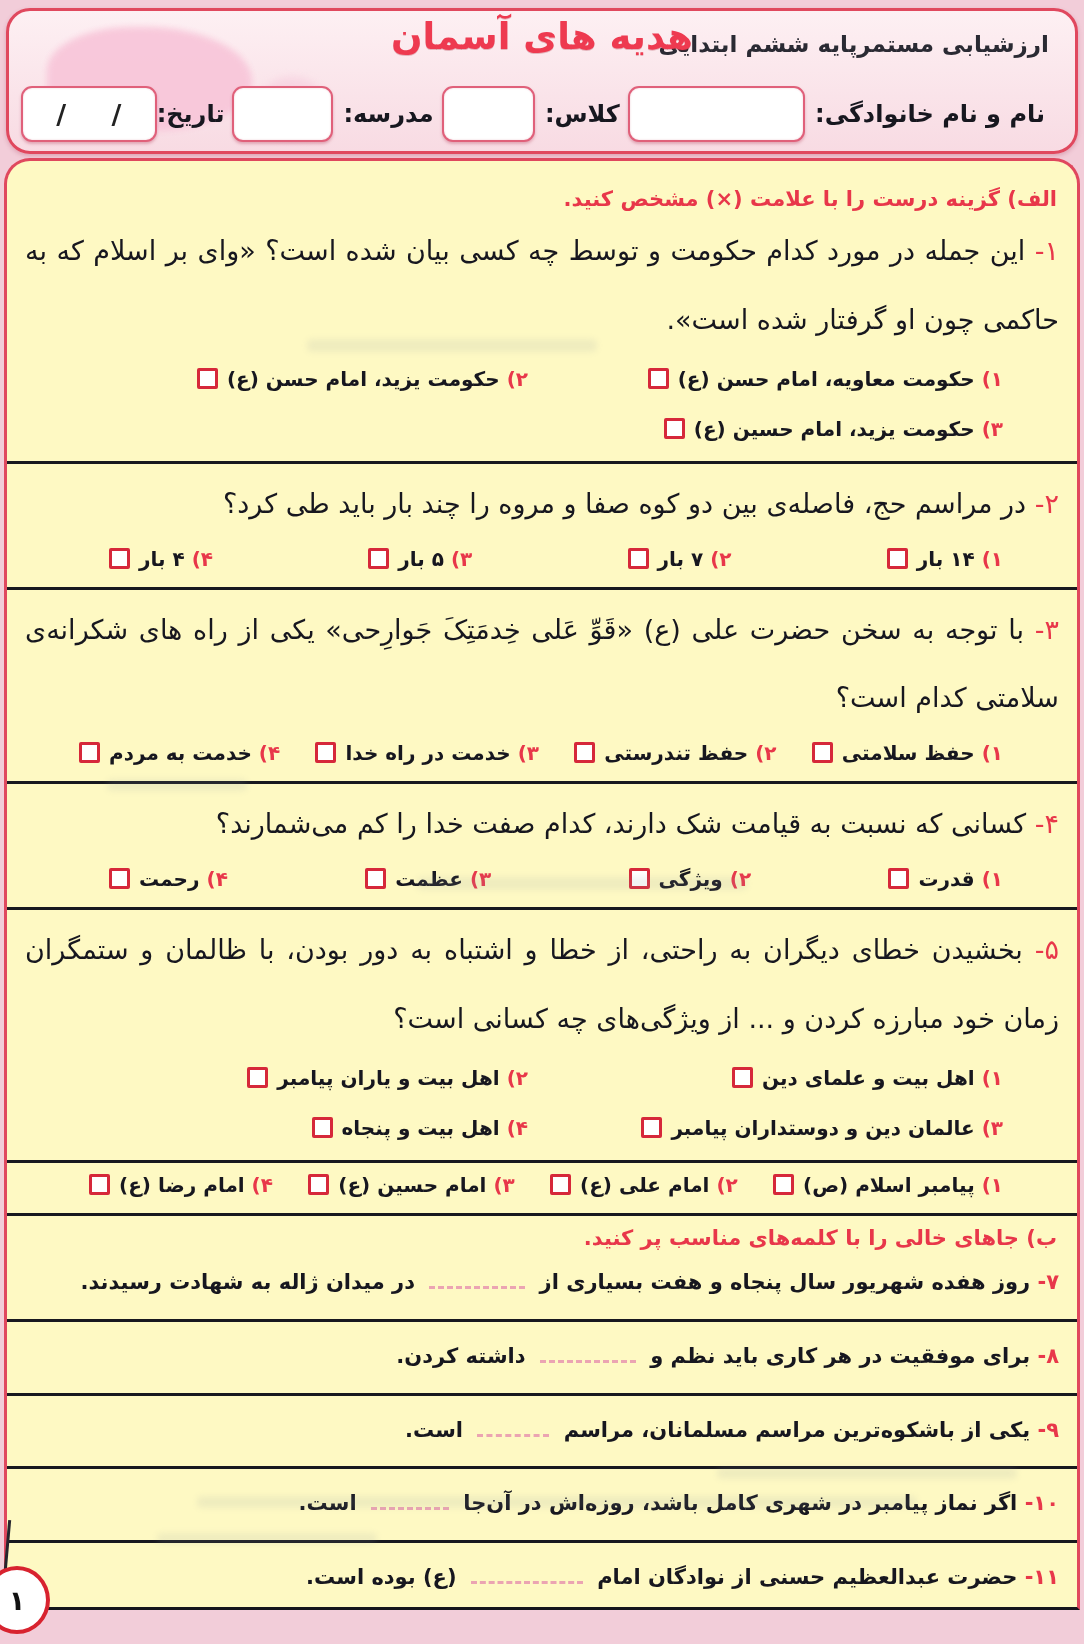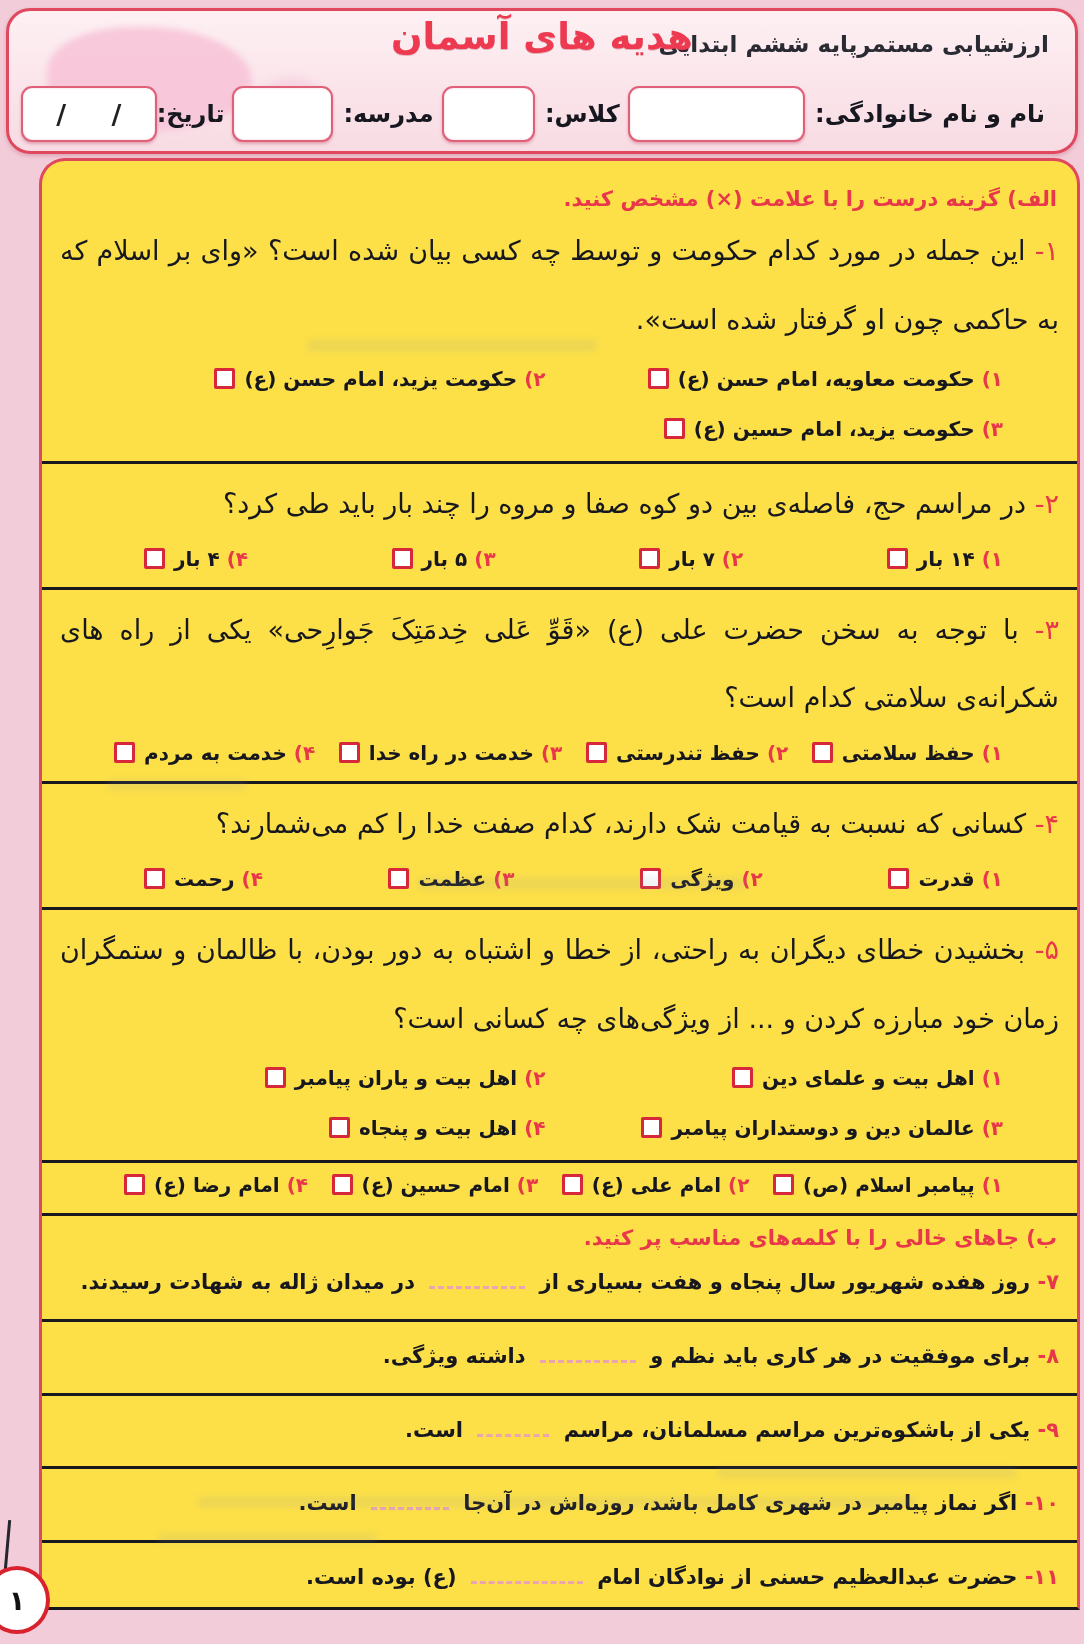--- a/index.html
+++ b/index.html
@@ -52,27 +52,26 @@
   .f-box.name   { width: 200px; }
   .f-box.klass  { width: 103px; }
   .f-box.school { width: 112px; }
   .f-box.date   { width: 152px; margin-inline-start: 0;
                   display: flex; align-items: center; justify-content: center;
                   font-size: 27px; font-weight: bold; color: #222; word-spacing: 36px; }
 
   
   .content-card {
     position: absolute; top: 158px; left: 4px; right: 4px; bottom: 34px;
-    background: #fde047;
+    background: #fef9c3;
     border: 3px solid #e0485e; border-bottom: 3px solid #15151c;
     border-radius: 26px 26px 0 0;
     padding: 10px 16px 16px 16px;
     overflow: hidden;
     z-index: 1;
-    margin-left: 35px;
   }
   .sec-head {
     margin: 16px 4px 2px; font-size: 21px; font-weight: bold;
     color: #e8374a; text-align: right;
   }
   .qtext {
     margin: 6px 2px 2px; font-size: 27px; font-weight: normal; color: #17171f;
     line-height: 2.55; text-align: justify;
   }
   .qnum { color: #e8374a; white-space: nowrap; }
@@ -229,21 +228,21 @@
       <span>روز هفده شهریور سال پنجاه و هفت بسیاری از</span>
       <span class="blank"></span>
       <span>در میدان ژاله به شهادت رسیدند.</span>
     </p>
     <div class="divider"></div>
 
     <p class="fillq">
       <span class="qnum">۸-</span>
       <span>برای موفقیت در هر کاری باید نظم و</span>
       <span class="blank"></span>
-      <span>داشته ویژگی.</span>
+      <span>داشته کردن.</span>
     </p>
     <div class="divider"></div>
 
     <p class="fillq">
       <span class="qnum">۹-</span>
       <span>یکی از باشکوه‌ترین مراسم مسلمانان، مراسم</span>
       <span class="blank" style="width:72px"></span>
       <span>است.</span>
     </p>
     <div class="divider"></div>

